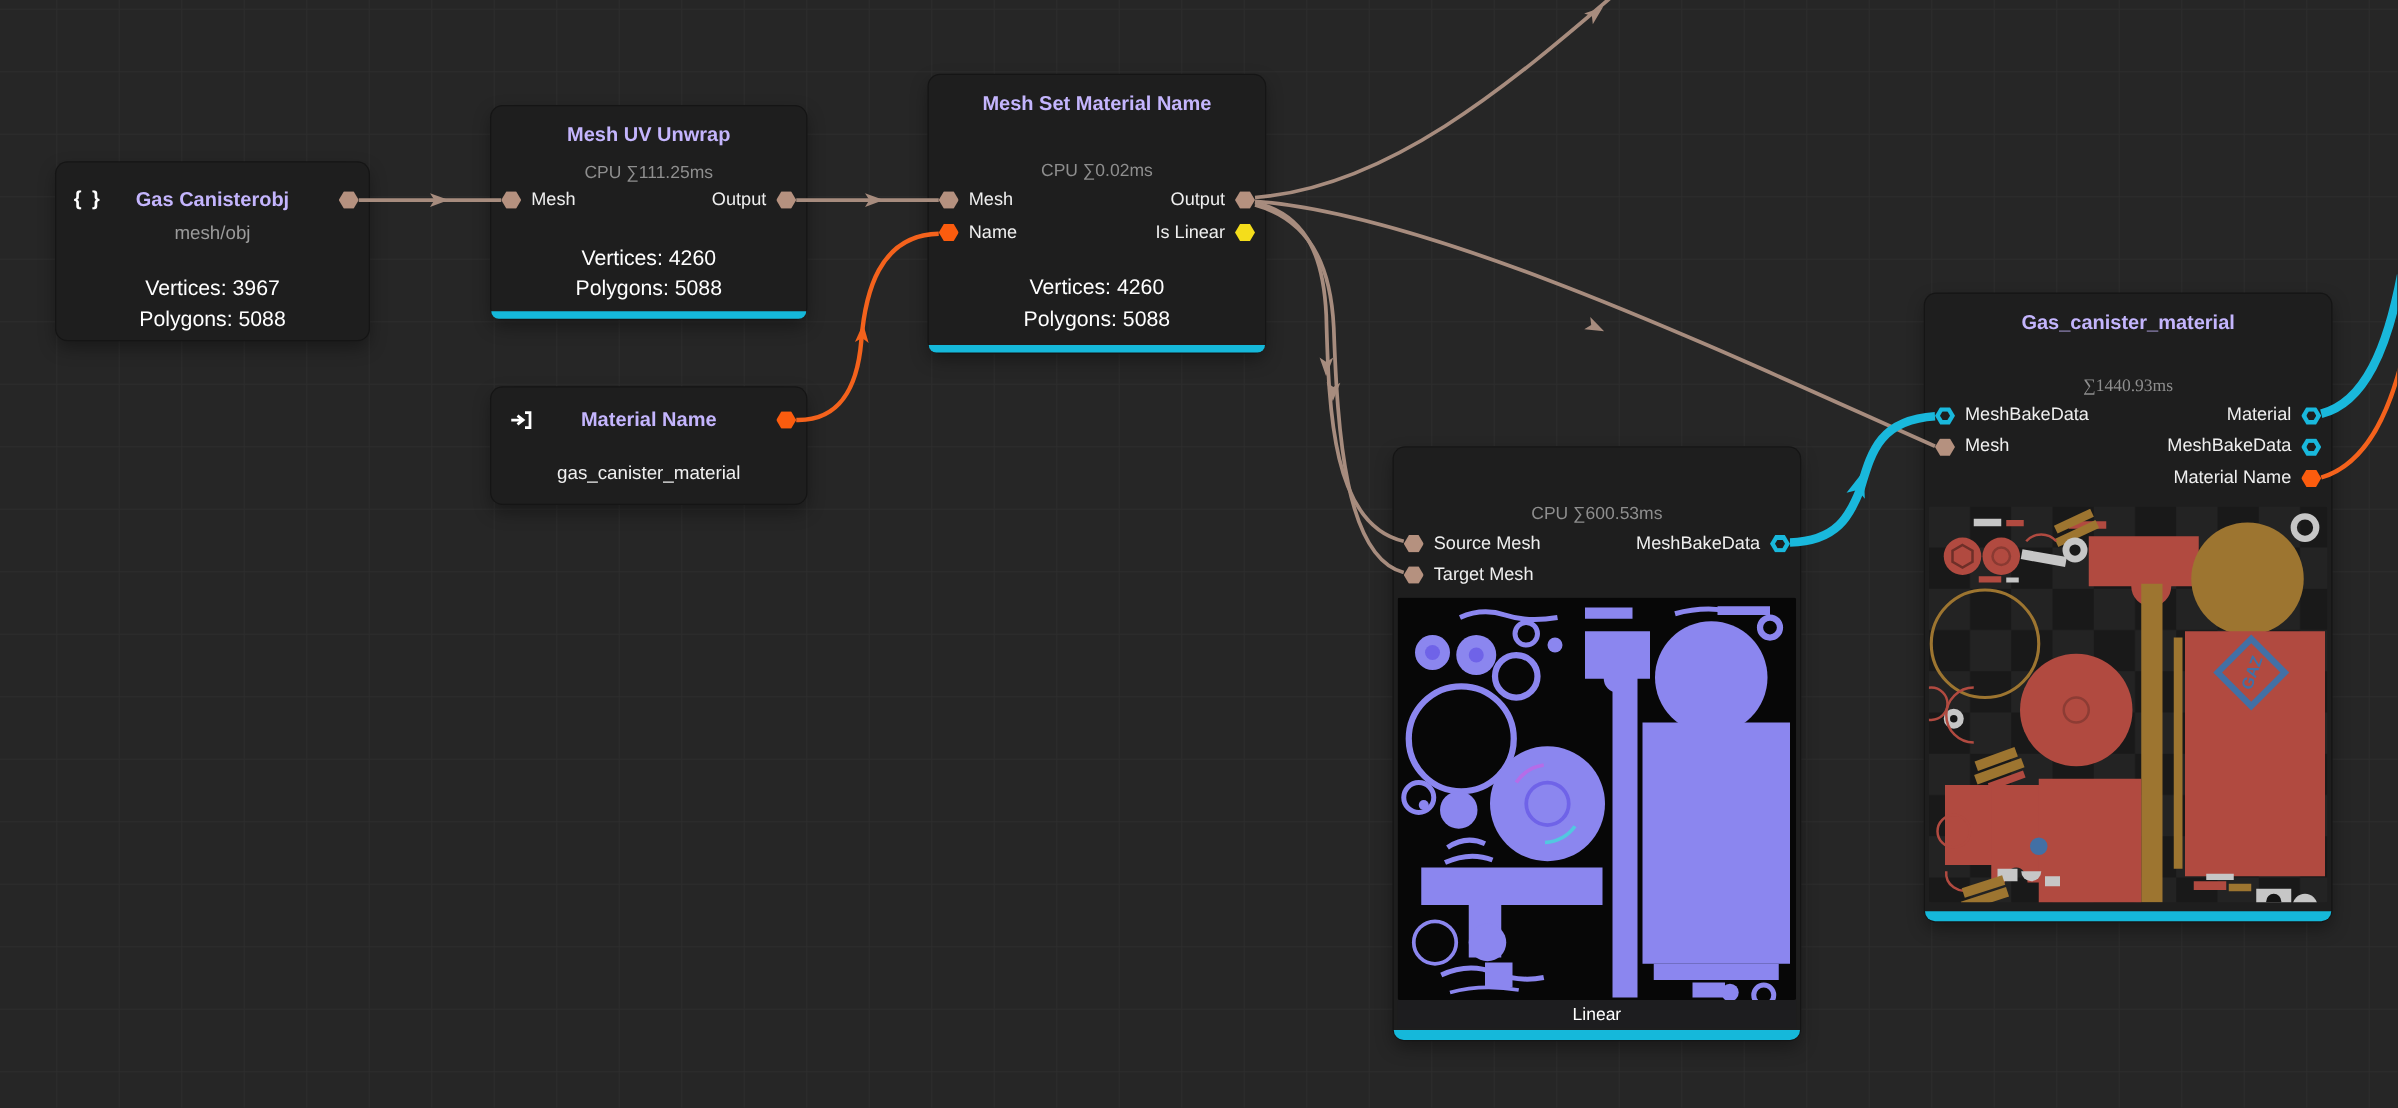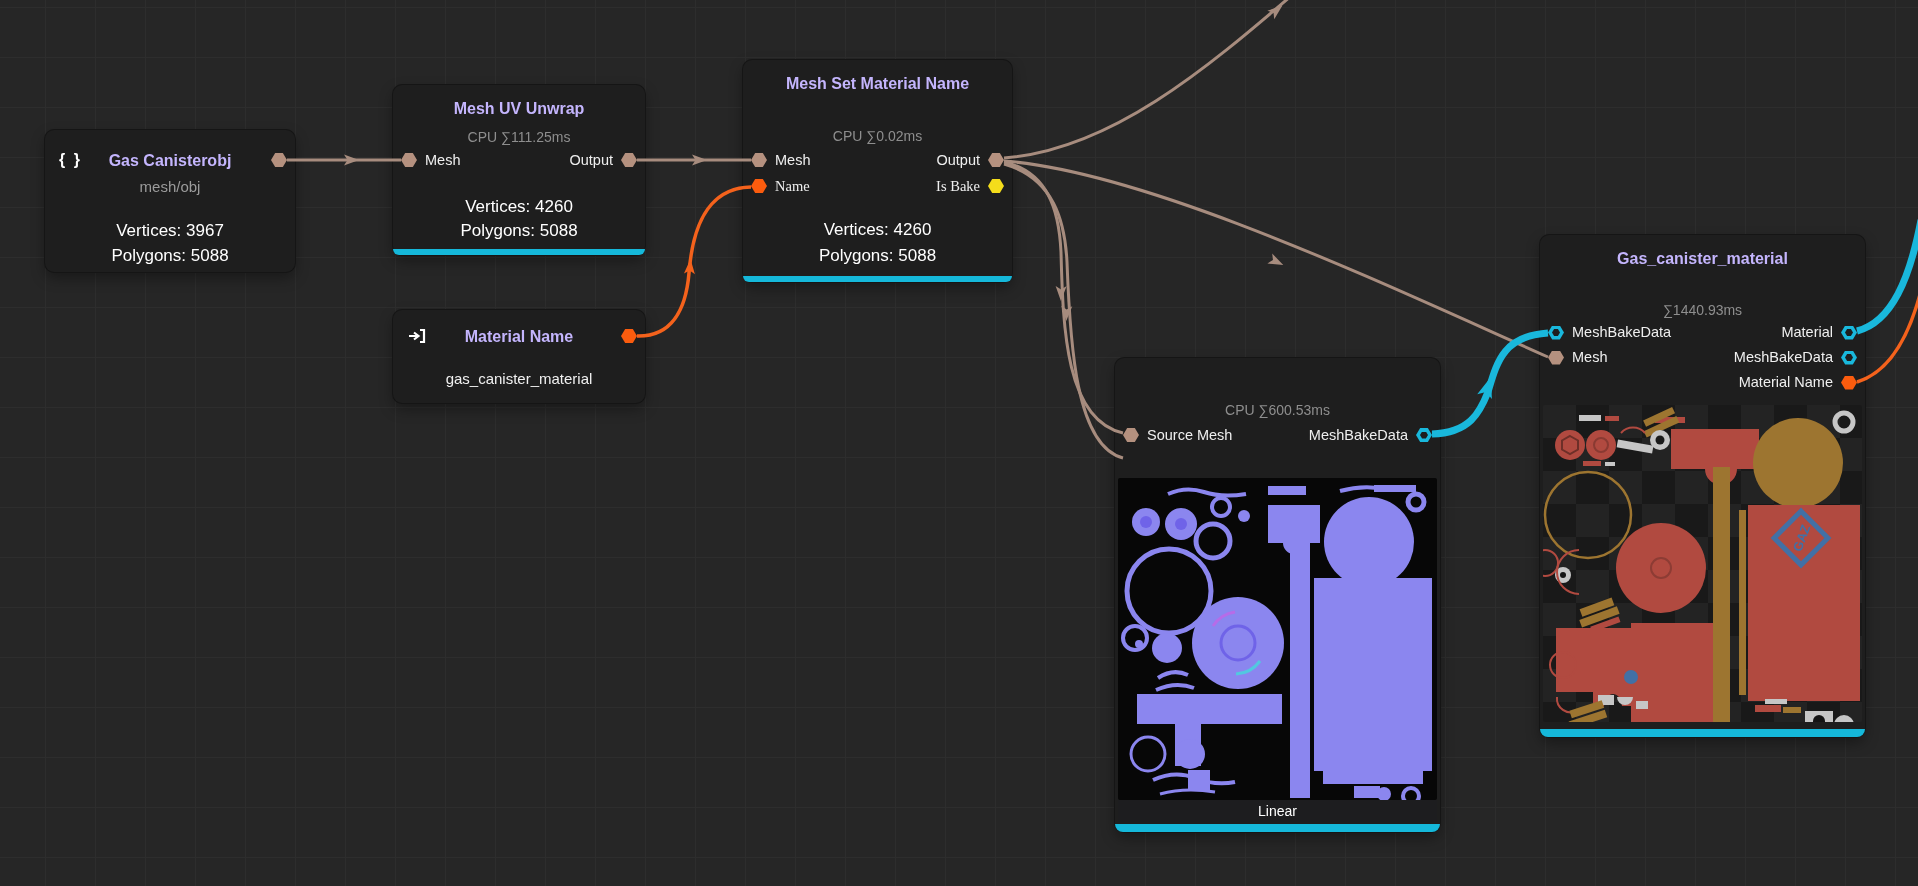--- a/index.html
+++ b/index.html
@@ -96,42 +96,46 @@
 
 <div class="node" style="left:743px;top:60px;width:269px;height:222px;">
   <div class="ntitle" style="top:12px;"><span class="tinner" style="max-width:190px;">Mesh Set Material Name</span></div>
   <div class="cpu" style="top:69px;">CPU ∑0.02ms</div>
   <div class="port-row" style="top:87px;">
     <span class="port in p-mesh"></span>
     <span class="plabel in">Mesh</span>
     <span class="plabel out">Output</span>
     <span class="port out p-mesh"></span>
   </div>
-  <div class="port-row" style="top:113px;font-family:Liberation Serif, serif;">
+  <div class="port-row" style="top:113px;">
     <span class="port in p-name"></span>
     <span class="plabel in">Name</span>
-    <span class="plabel out">Is Bake</span>
+    <span class="plabel out">Is Linear</span>
     <span class="port out p-valid"></span>
   </div>
   <div class="stats" style="top:157px;line-height:26px;">
     <div>Vertices: 4260</div>
     <div>Polygons: 5088</div>
   </div>
   <div class="accent"></div>
 </div>
 
 <div class="node" style="left:1115px;top:358px;width:325px;height:474px;">
   <div class="cpu" style="top:45px;">CPU ∑600.53ms</div>
   <div class="port-row" style="top:64px;">
     <span class="port in p-mesh"></span>
     <span class="plabel in">Source Mesh</span>
     <span class="plabel out">MeshBakeData</span>
     <span class="port out p-bake">
         <span class="hole"></span>
       </span>
+  </div>
+  <div class="port-row" style="top:89px;">
+    <span class="port in p-mesh"></span>
+    <span class="plabel in">Target Mesh</span>
   </div>
   <div class="preview" style="top:120px;height:322px;">
     <svg width="319" height="322" viewBox="0 0 319 322">
       <rect width="319" height="322" fill="#070707"></rect>
       <g fill="#8b86ef">
         <path d="M50 16 q18 -8 36 -2 t42 2" stroke="#8b86ef" stroke-width="4" fill="none"></path>
         <rect x="150" y="8" width="38" height="9"></rect>
         <path d="M222 13 q25 -7 50 -1" stroke="#8b86ef" stroke-width="4" fill="none"></path>
         <rect x="256" y="7" width="42" height="7"></rect>
         <circle cx="28" cy="44" r="14"></circle>
@@ -168,21 +172,21 @@
         <rect x="236" y="308" width="26" height="12"></rect>
       </g>
     </svg>
   </div>
   <div class="footer-label" style="top:442px;height:22px;">Linear</div>
   <div class="accent thick"></div>
 </div>
 
 <div class="node" style="left:1540px;top:235px;width:325px;height:502px;">
   <div class="ntitle" style="top:12px;"><span class="tinner" style="max-width:184px;word-break:break-all;">Gas_canister_material</span></div>
-  <div class="cpu" style="top:68px;">∑1440.93ms</div>
+  <div class="cpu" style="top:68px;font-family:Liberation Serif, serif;">∑1440.93ms</div>
   <div class="port-row" style="top:85px;height:25px;">
     <span class="port in p-bake">
         <span class="hole"></span>
       </span>
     <span class="plabel in" style="line-height:25px;">MeshBakeData</span>
     <span class="plabel out" style="line-height:25px;">Material</span>
     <span class="port out p-bake">
         <span class="hole"></span>
       </span>
   </div>

